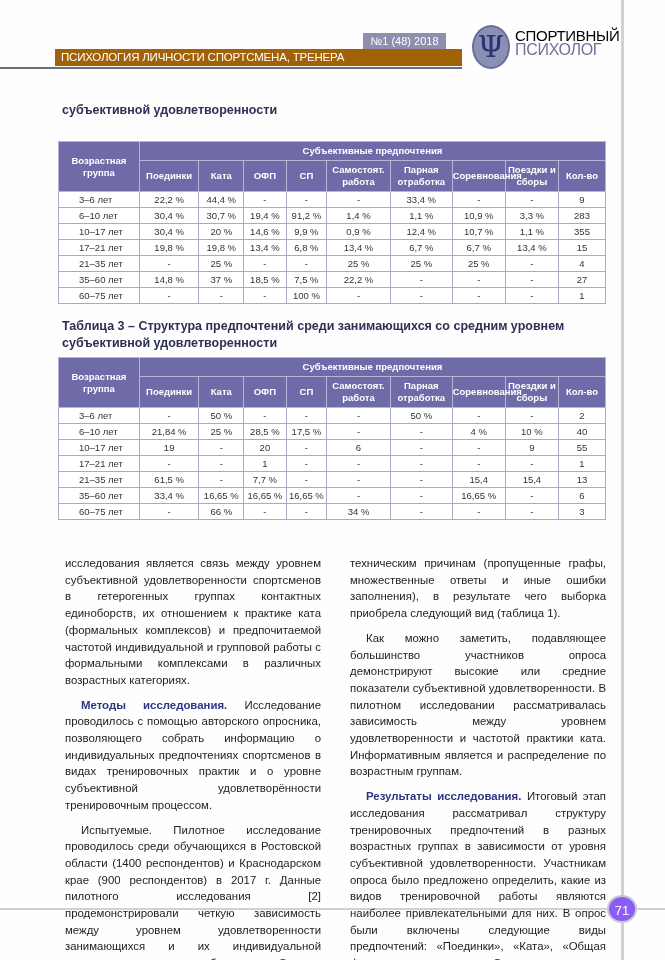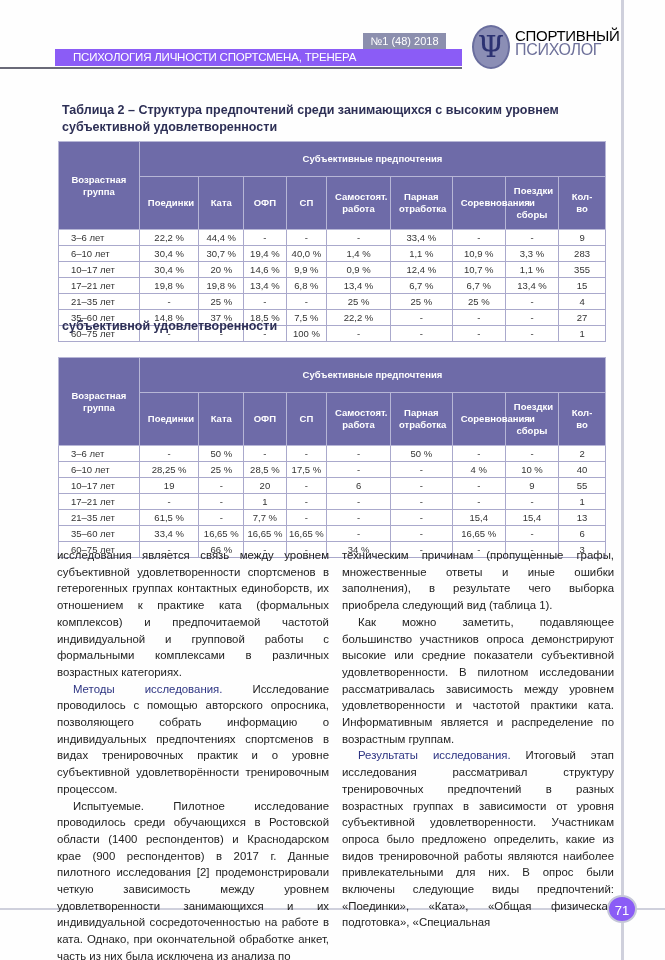--- a/index.html
+++ b/index.html
@@ -18,21 +18,21 @@
       color:#fff; font-size:13px; text-align:center; line-height:28px;
       box-sizing:border-box; width:30px;
     }
     
     .hdr-issue {
       position:absolute; left:363px; top:33px; width:83px; height:16px;
       background:#8c8fae; color:#fff; font-size:11px; text-align:center; line-height:16px;
     }
     .hdr-band {
       position:absolute; left:55px; top:49px; width:407px; height:17px;
-      background:#8b5cf6; color:#fff; font-size:11.5px; line-height:17px; padding-left:18px; box-sizing:border-box;
+      background:#a16207; color:#fff; font-size:11.5px; line-height:17px; padding-left:6px; box-sizing:border-box;
       letter-spacing:-0.2px;
     }
     .hdr-rule { position:absolute; left:0; top:67px; width:462px; height:2px; background:#6a6a78; }
     .logo-circle {
       position:absolute; left:472px; top:25px; width:38px; height:44px; border-radius:50%;
       background:#8b8eb5; border:2px solid #6a6e9e; box-sizing:border-box;
       color:#2c3272; font-size:30px; text-align:center; line-height:40px; font-family:"DejaVu Serif", serif;
     }
     .logo-t1 { position:absolute; left:515px; top:27px; font-size:15px; color:#000000; letter-spacing:-0.3px; }
     .logo-t2 { position:absolute; left:515px; top:41px; font-size:16px; color:#6e719a; letter-spacing:-0.3px; }
@@ -40,53 +40,52 @@
     
     .caption {
       position:absolute; left:62px; font-size:12.5px; font-weight:bold; color:#2d2f55; line-height:17px;
       width:540px;
     }
     
     table.pref {
       position:absolute; left:58px; width:548px; border-collapse:collapse; font-size:9.5px; table-layout:fixed;
     }
     table.pref th {
-      background:#6e6ba8; color:#fff; font-weight:bold; border:1px solid #b7b6d6; padding:8px; text-align:center;
+      background:#6e6ba8; color:#fff; font-weight:bold; border:1px solid #b7b6d6; padding:0; text-align:center;
       line-height:12px;
     }
     table.pref th.super { height:18px; border-bottom:1px solid #b7b6d6; }
     table.pref th.sub { height:30px; }
     table.pref td {
       border:1px solid #aaa9cc; height:15px; padding:0 2px; text-align:center; color:#333; background:#fff;
     }
-    table.pref td.age { text-align:left; padding-left:12px; }
+    table.pref td.age { text-align:left; padding-left:20px; }
 
     
     .col {
       position:absolute; top:547px; width:272px; font-size:11.4px; line-height:16.7px; text-align:justify; color:#222;
     }
-    .col p { margin:0; text-indent:0; }
+    .col p { margin:8px; text-indent:0; }
     .col p.ind { text-indent:16px; }
-    .col .lead { font-weight:normal; color:#2d3482; }
+    .col .lead { font-weight:bold; color:#2d3482; }
   </style>
 </head>
 <body>
 
 <div class="vline"></div>
 <div class="hline"></div>
 
 <div class="hdr-issue">№1 (48) 2018</div>
 <div class="hdr-band">ПСИХОЛОГИЯ ЛИЧНОСТИ СПОРТСМЕНА, ТРЕНЕРА</div>
 <div class="hdr-rule"></div>
 <div class="logo-circle">Ψ</div>
 <div class="logo-t1">СПОРТИВНЫЙ</div>
 <div class="logo-t2">ПСИХОЛОГ</div>
 
 <div class="caption" style="top:102px;">
-  <div>Таблица 2 – Структура предпочтений среди занимающихся с высоким уровнем</div>
   <div>субъективной удовлетворенности</div>
 </div>
 <table class="pref" id="t2" style="top:141px;">
   <colgroup>
     <col style="width:76px">
       <col style="width:56px">
       <col style="width:42px">
       <col style="width:40px">
       <col style="width:38px">
     <col style="width:60px">
@@ -123,21 +122,21 @@
         <td>33,4 %</td>
         <td>-</td>
         <td>-</td>
         <td>9</td>
       </tr>
       <tr>
         <td class="age">6–10 лет</td>
         <td>30,4 %</td>
         <td>30,7 %</td>
         <td>19,4 %</td>
-        <td>40,0 %</td>
+        <td>91,2 %</td>
         <td>1,4 %</td>
         <td>1,1 %</td>
         <td>10,9 %</td>
         <td>3,3 %</td>
         <td>283</td>
       </tr>
       <tr>
         <td class="age">10–17 лет</td>
         <td>30,4 %</td>
         <td>20 %</td>
@@ -194,20 +193,21 @@
         <td>-</td>
         <td>-</td>
         <td>-</td>
         <td>-</td>
         <td>1</td>
       </tr>
     </tbody>
 </table>
 
 <div class="caption" style="top:318px;">
+  <div>Таблица 3 – Структура предпочтений среди занимающихся со средним уровнем</div>
   <div>субъективной удовлетворенности</div>
 </div>
 <table class="pref" id="t3" style="top:357px;">
   <colgroup>
     <col style="width:76px">
       <col style="width:56px">
       <col style="width:42px">
       <col style="width:40px">
       <col style="width:38px">
     <col style="width:60px">
@@ -241,21 +241,21 @@
         <td>-</td>
         <td>-</td>
         <td>-</td>
         <td>50 %</td>
         <td>-</td>
         <td>-</td>
         <td>2</td>
       </tr>
       <tr>
         <td class="age">6–10 лет</td>
-        <td>28,25 %</td>
+        <td>21,84 %</td>
         <td>25 %</td>
         <td>28,5 %</td>
         <td>17,5 %</td>
         <td>-</td>
         <td>-</td>
         <td>4 %</td>
         <td>10 %</td>
         <td>40</td>
       </tr>
       <tr>

